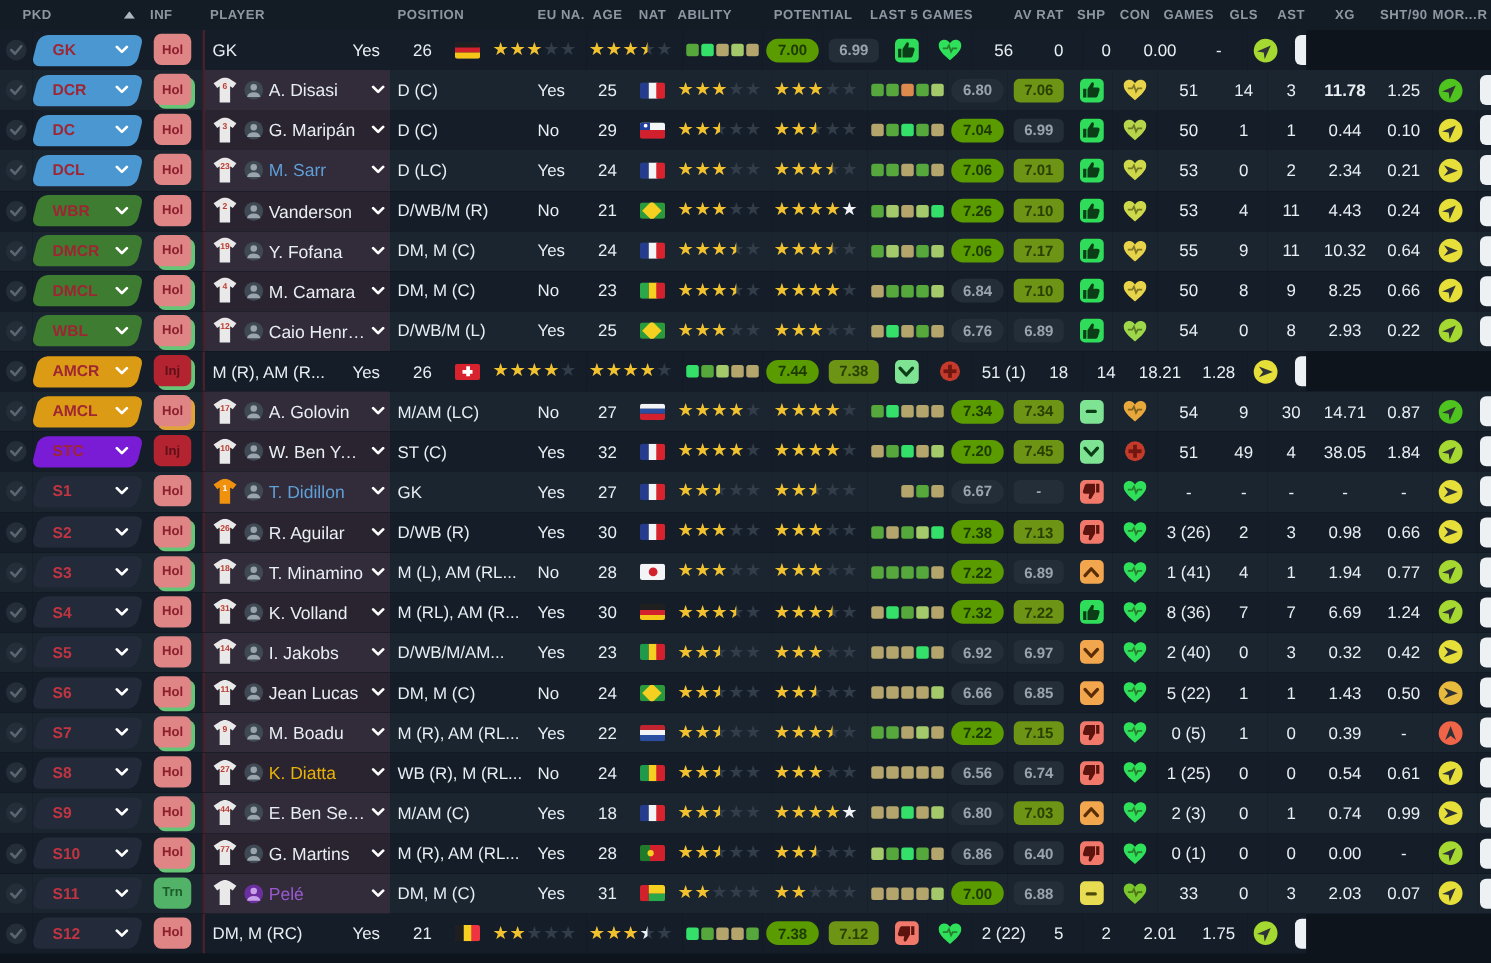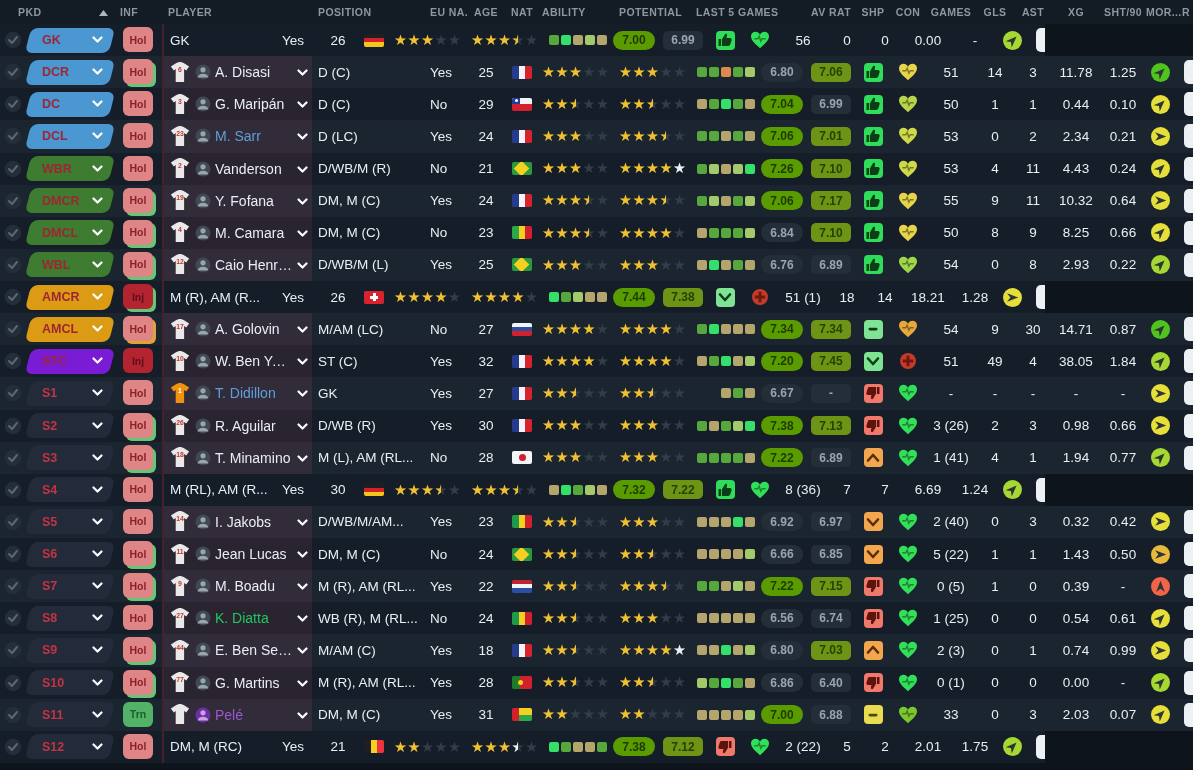--- a/index.html
+++ b/index.html
@@ -330,21 +330,21 @@
         </div>
         <div class="cell navy c-center" style="width: 50px; flex: 0 0 50px;">
           <span class="num">51</span>
         </div>
         <div class="cell navy c-center" style="width: 38px; flex: 0 0 38px;">
           <span class="num">14</span>
         </div>
         <div class="cell navy c-center" style="width: 38px; flex: 0 0 38px;">
           <span class="num">3</span>
         </div>
-        <div class="cell navy c-center" style="width: 48px; flex: 0 0 48px;">
+        <div class="cell navy c-center" style="width: 48px; flex: 0 0 48px; font-weight: bold;">
           <span class="num">11.78</span>
         </div>
         <div class="cell navy c-center" style="width: 46px; flex: 0 0 46px;">
           <span class="num">1.25</span>
         </div>
         <div class="cell navy" style="width: 36px; flex: 0 0 36px; padding-left: 5px;">
           <div class="mor" style="background:#4fc41e">
     <svg width="13" height="13" viewBox="0 0 18 18" style="transform:rotate(45deg)">
               <polygon points="9,1 15,16.5 9,12 3,16.5" fill="#2e3338"></polygon>
             </svg>
@@ -1873,20 +1873,39 @@
                 </svg></span>
             </div>
           </div>
         </div>
         <div class="cell navy c-center" style="width: 46px; flex: 0 0 46px;">
           <div class="infwrap">
             <div class="infbadge" style="background: rgb(224, 133, 133); color: rgb(140, 31, 45);">Hol</div>
           </div>
         </div>
         <div class="divline"></div>
+        <div class="cell plum" style="width: 148px; flex: 0 0 148px; gap: 4px; padding: 0px 4px 0px 5px;">
+          <span style="display: flex;">
+            <svg width="22" height="21" viewBox="0 0 24 23">
+    <path d="M8 1 L11 0 h2 L16 1 l6 4 -3.2 4.2 -2.3-1.6 V22 h-9.2 V7.6 L5.2 9.2 2 5 Z" fill="#e9e9e9"></path>
+    <text x="12" y="10.5" font-size="7.5" fill="#c0392b" text-anchor="middle" font-weight="bold" font-family="Liberation Sans,sans-serif">31</text>
+            </svg>
+          </span>
+          <span style="display: flex;">
+            <svg width="16" height="16">
+              <circle cx="8" cy="8" r="7.5" fill="#3f4953"></circle>
+              <circle cx="8" cy="5.8" r="2.6" fill="#9aa4ad"></circle>
+              <path d="M2.6 13.6 a5.5 4.6 0 0 1 10.8 0 Z" fill="#9aa4ad"></path>
+            </svg>
+          </span>
+          <div class="pname" style="color: rgb(233, 238, 243);">K. Volland</div>
+          <span><svg width="11" height="8">
+              <polyline points="1.5,1.5 5.5,5.5 9.5,1.5" stroke="#fff" stroke-width="2.2" fill="none" stroke-linecap="round" stroke-linejoin="round"></polyline>
+            </svg></span>
+        </div>
         <div class="cell navy" style="width: 112px; flex: 0 0 112px; padding-left: 6px;">
           <span class="txt">M (RL), AM (R...</span>
         </div>
         <div class="cell navy" style="width: 44px; flex: 0 0 44px; padding-left: 6px;">
           <span class="txt">Yes</span>
         </div>
         <div class="cell navy c-center" style="width: 36px; flex: 0 0 36px;">
           <span class="num">30</span>
         </div>
         <div class="cell navy c-center" style="width: 36px; flex: 0 0 36px;">
@@ -2373,21 +2392,21 @@
     <text x="12" y="10.5" font-size="7.5" fill="#c0392b" text-anchor="middle" font-weight="bold" font-family="Liberation Sans,sans-serif">27</text>
             </svg>
           </span>
           <span style="display: flex;">
             <svg width="16" height="16">
               <circle cx="8" cy="8" r="7.5" fill="#3f4953"></circle>
               <circle cx="8" cy="5.8" r="2.6" fill="#9aa4ad"></circle>
               <path d="M2.6 13.6 a5.5 4.6 0 0 1 10.8 0 Z" fill="#9aa4ad"></path>
             </svg>
           </span>
-          <div class="pname" style="color: #22c55e;">K. Diatta</div>
+          <div class="pname" style="color: #eab308;">K. Diatta</div>
           <span><svg width="11" height="8">
               <polyline points="1.5,1.5 5.5,5.5 9.5,1.5" stroke="#fff" stroke-width="2.2" fill="none" stroke-linecap="round" stroke-linejoin="round"></polyline>
             </svg></span>
         </div>
         <div class="cell navy" style="width: 112px; flex: 0 0 112px; padding-left: 6px;">
           <span class="txt">WB (R), M (RL...</span>
         </div>
         <div class="cell navy" style="width: 44px; flex: 0 0 44px; padding-left: 6px;">
           <span class="txt">No</span>
         </div>

